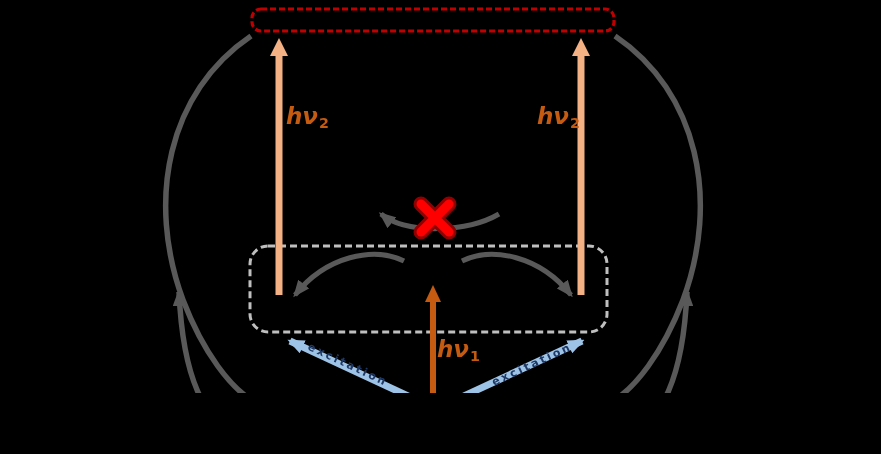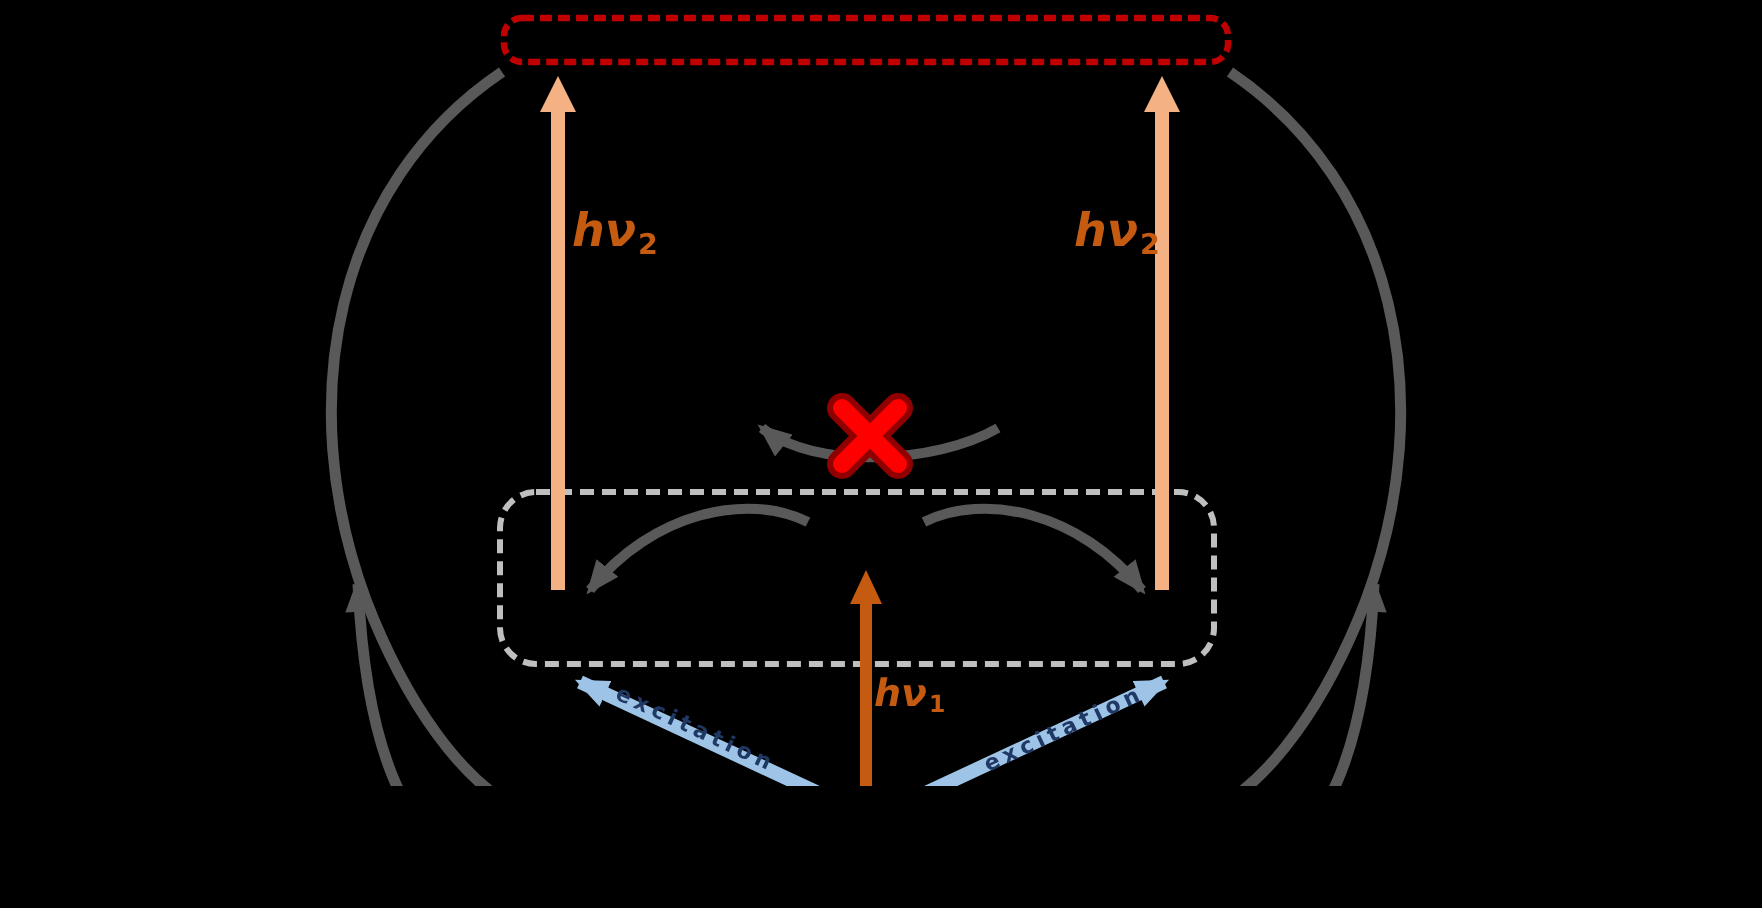--- a/index.html
+++ b/index.html
@@ -6,21 +6,21 @@
   .stage{
     position:relative;width:881px;height:393px;background:#000000;
     overflow:hidden;font-family:"DejaVu Sans", sans-serif;
   }
   .diagram-svg{position:absolute;left:0;top:0;}
   .hv-label{
     position:absolute;color:#C55A11;font-weight:bold;font-style:italic;
     font-size:23px;line-height:1;white-space:nowrap;
   }
   .hv-label .sub{font-size:0.62em;font-style:normal;vertical-align:-0.28em;margin-left:1px;}
-  .hv1{left:437px;top:338px;font-size:19px;}
+  .hv1{left:437px;top:338px;font-size:23px;}
   .hv2-left{left:286px;top:105px;}
   .hv2-right{left:537px;top:105px;}
   .blue-label{
     position:absolute;color:#1F3864;font-weight:bold;font-size:11px;
     letter-spacing:2.5px;white-space:nowrap;width:120px;text-align:center;
   }
   .blue-label-left{left:288px;top:358px;transform:rotate(25deg);}
   .blue-label-right{left:472px;top:358px;transform:rotate(-25deg);}
 </style>
 </head>

